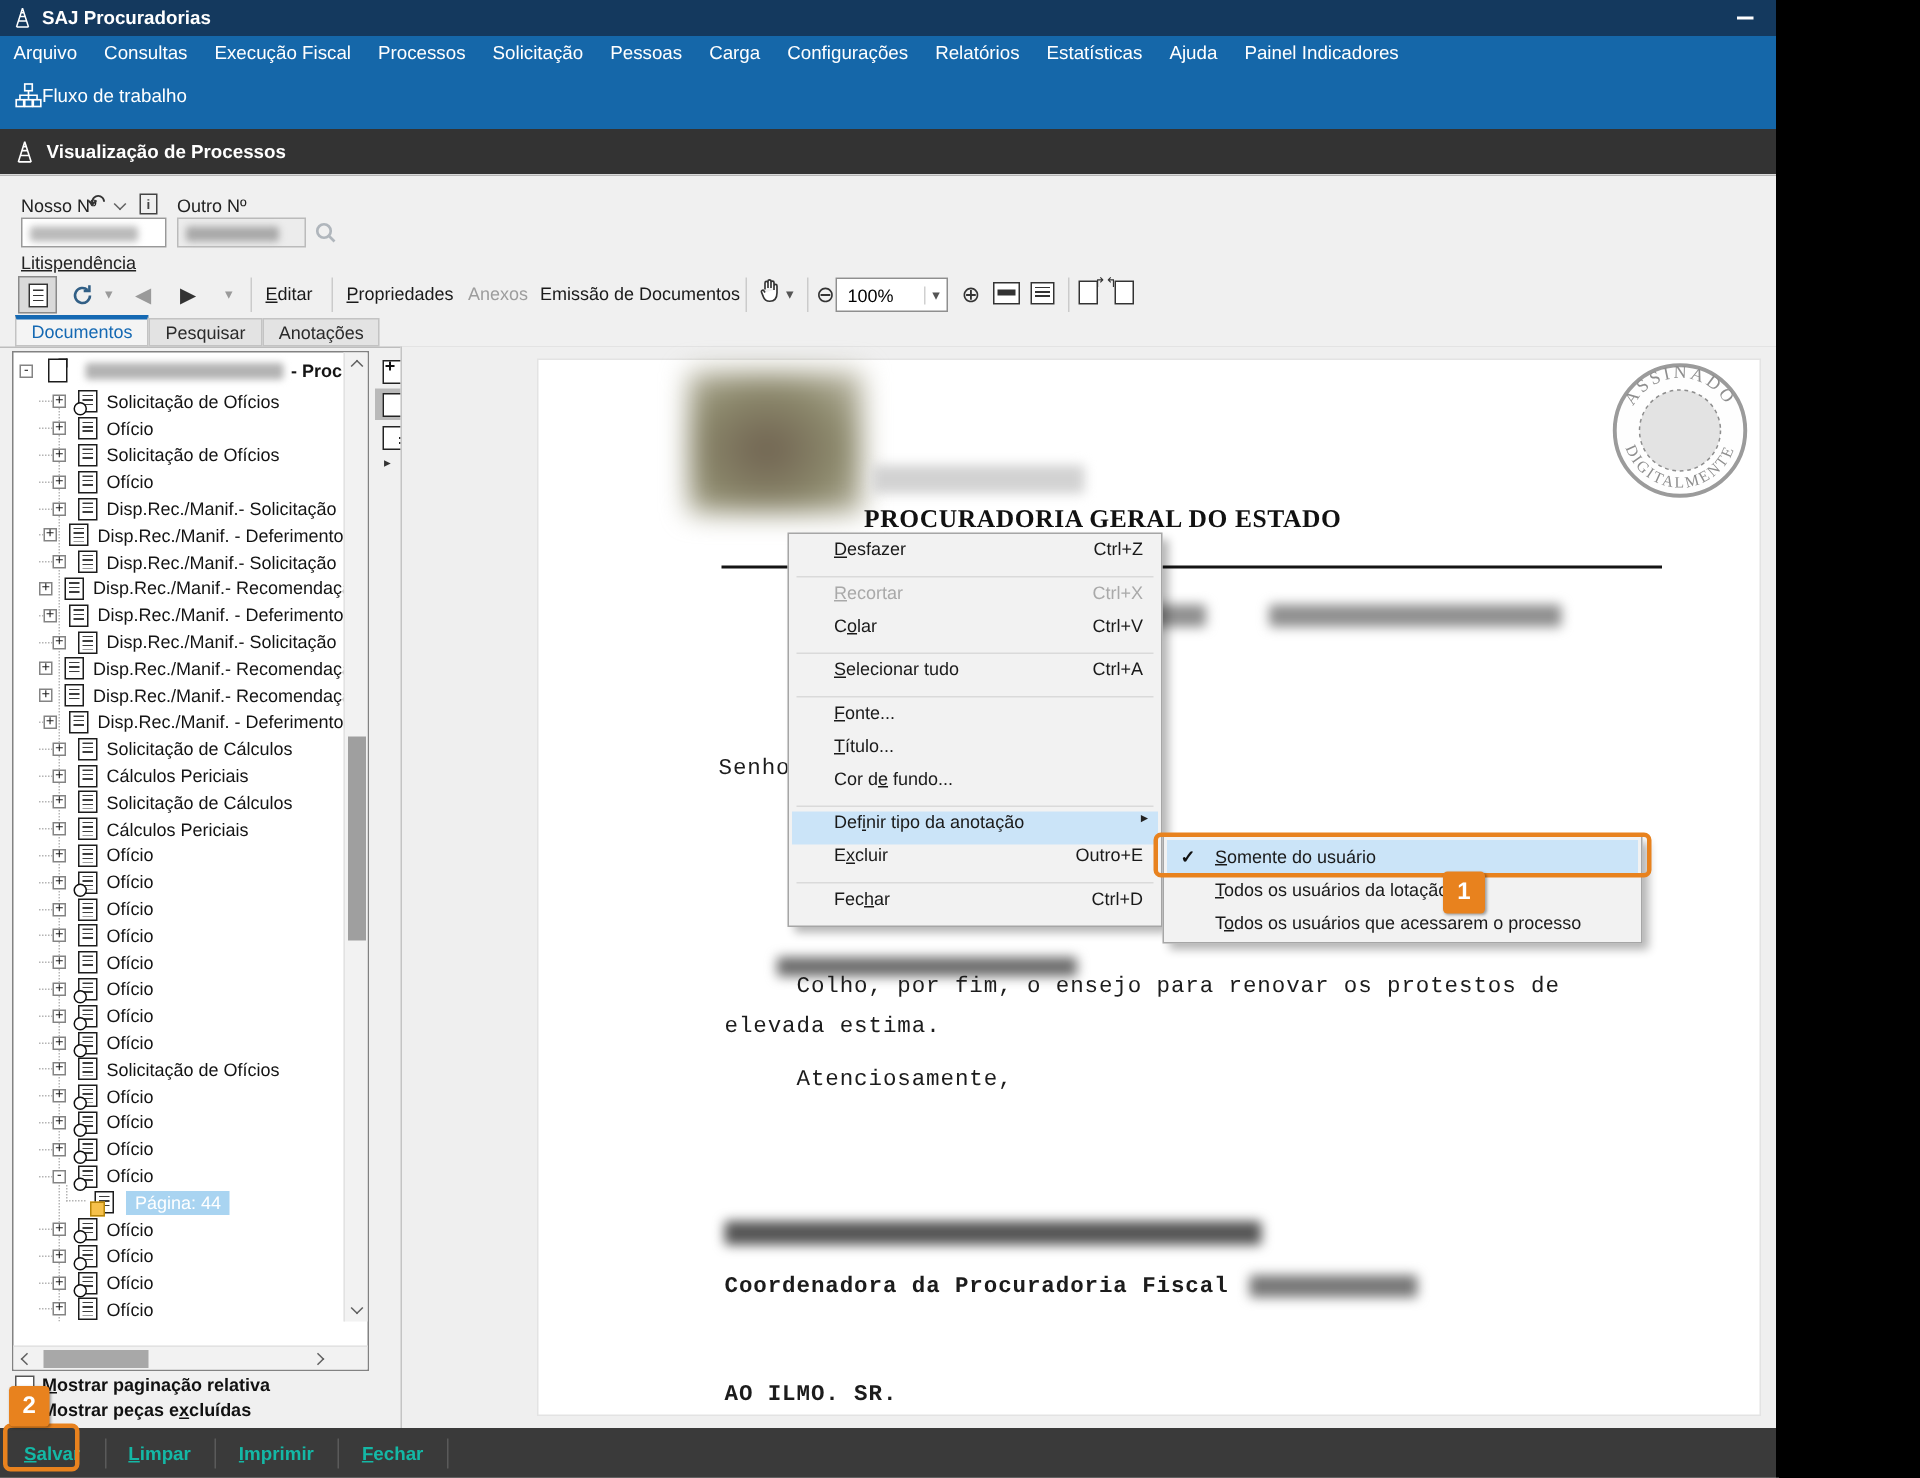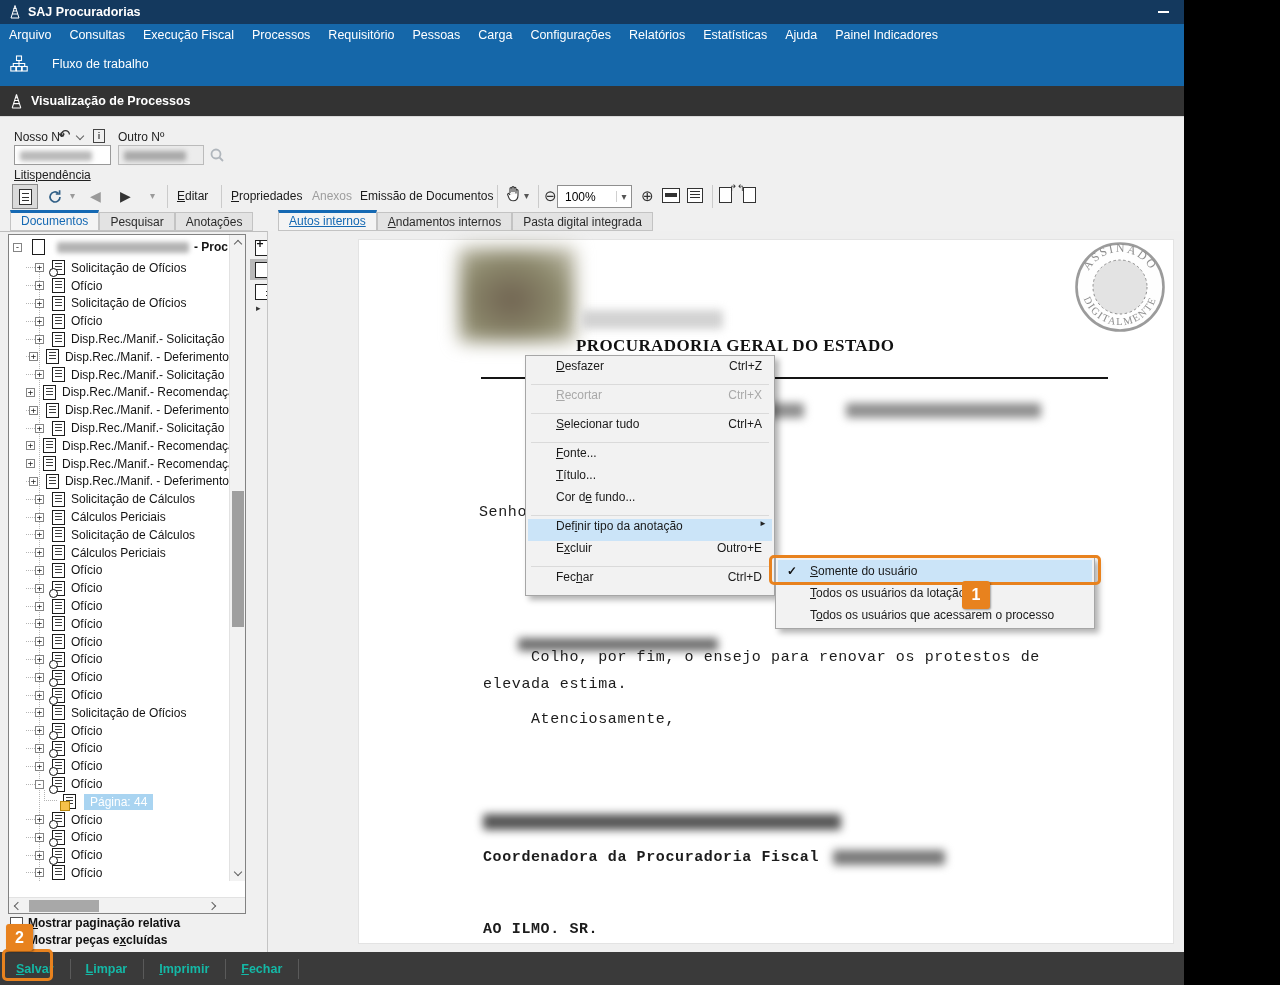--- a/index.html
+++ b/index.html
@@ -16,21 +16,21 @@
   #btn-min{left:1140px}#btn-max{left:1187px}#btn-close{left:1234px}
   #btn-min i{display:block;width:11px;height:2px;background:#fff}
   #btn-max .sq{position:relative;width:10px;height:10px;border:1.4px solid #fff;background:#14395e}
   #btn-max .sq::before{content:'';position:absolute;left:2px;top:-4px;width:10px;height:10px;border:1.4px solid #fff;border-left:none;border-bottom:none}
   #btn-close span{font-size:14px;color:#fff}
 
   
   #menubar{position:absolute;left:0;top:24px;width:1280px;height:22px;background:#1567a9;display:flex;align-items:center;color:#fff}
   .mb-item{font-size:12.5px;padding:0 9px;height:22px;line-height:22px;cursor:default}
   #ribbon{position:absolute;left:0;top:46px;width:1280px;height:40px;background:#1567a9;color:#fff}
-  #flow-btn{position:absolute;left:10px;top:9px;display:flex;align-items:center;gap:24px;font-size:12.5px}
+  #flow-btn{position:absolute;left:10px;top:9px;display:flex;align-items:center;gap:0;font-size:12.5px}
   #bell{position:absolute;right:14px;top:11px}
 
   
   #subheader{position:absolute;left:0;top:86px;width:1280px;height:31px;background:#333;display:flex;align-items:center;color:#fff;border-bottom:1px solid #d9d9d9}
   #subheader .t{font-size:12.5px;font-weight:bold;margin-left:8px}
   #sub-logo{margin-left:10px}
   #sub-close{position:absolute;right:16px;top:8px;font-size:14px;color:#eee}
 
   
   #workspace{position:absolute;left:0;top:118px;width:1280px;height:834px;background:#f0f0f0}
@@ -158,21 +158,21 @@
         <span>✕</span>
       </div>
   </div>
 
   <div id="menubar">
       <div id="menubar-items" style="display:flex">
         <span class="mb-item">Arquivo</span>
         <span class="mb-item">Consultas</span>
         <span class="mb-item">Execução Fiscal</span>
         <span class="mb-item">Processos</span>
-        <span class="mb-item">Requisitório</span>
+        <span class="mb-item">Solicitação</span>
         <span class="mb-item">Pessoas</span>
         <span class="mb-item">Carga</span>
         <span class="mb-item">Configurações</span>
         <span class="mb-item">Relatórios</span>
         <span class="mb-item">Estatísticas</span>
         <span class="mb-item">Ajuda</span>
         <span class="mb-item">Painel Indicadores</span>
       </div>
     </div>
 
@@ -265,25 +265,20 @@
         <span style="position:absolute;right:-6px;top:-5px;font-size:9px;color:#333">↱</span>
       </span>
     <span class="abs" style="left:743px;top:69px;width:13px;height:16px;border:1.4px solid #333;background:#fff">
         <span style="position:absolute;left:-7px;top:-5px;font-size:9px;color:#333">↰</span>
       </span>
 
     <div id="tabs-left">
         <div class="tab active">Documentos</div>
         <div class="tab">Pesquisar</div>
         <div class="tab">Anotações</div>
-      </div>
-    <div id="tabs-right">
-        <div class="tab active ul">Autos internos</div>
-        <div class="tab"><u>A</u>ndamentos internos</div>
-        <div class="tab">Pasta digital integrada</div>
       </div>
     <div id="tab-underline"></div>
 
     <div id="tree-box">
       <div id="tree-clip">
         <div id="tree-spine"></div>
         <div class="trow" id="root-row">
           <span class="exp">-</span>
           <span class="ticon rooty" style="margin-left:6px"></span>
           <span class="blurbar" style="position:static;display:inline-block;width:132px;height:11px;margin-left:6px;background:#b3b3b3"></span>
@@ -550,20 +545,24 @@
   <div id="context-menu">
       <div class="cm-item">
         <span class="cm-label"><u>D</u>esfazer</span>
         <span class="sc">Ctrl+Z</span>
       </div>
       <div class="cm-sep"></div>
       <div class="cm-item disabled">
         <span class="cm-label"><u>R</u>ecortar</span>
         <span class="sc">Ctrl+X</span>
       </div>
+      <div class="cm-item">
+        <span class="cm-label">C<u>o</u>lar</span>
+        <span class="sc">Ctrl+V</span>
+      </div>
       <div class="cm-sep"></div>
       <div class="cm-item">
         <span class="cm-label"><u>S</u>elecionar tudo</span>
         <span class="sc">Ctrl+A</span>
       </div>
       <div class="cm-sep"></div>
       <div class="cm-item">
         <span class="cm-label"><u>F</u>onte...</span>
       </div>
       <div class="cm-item">

